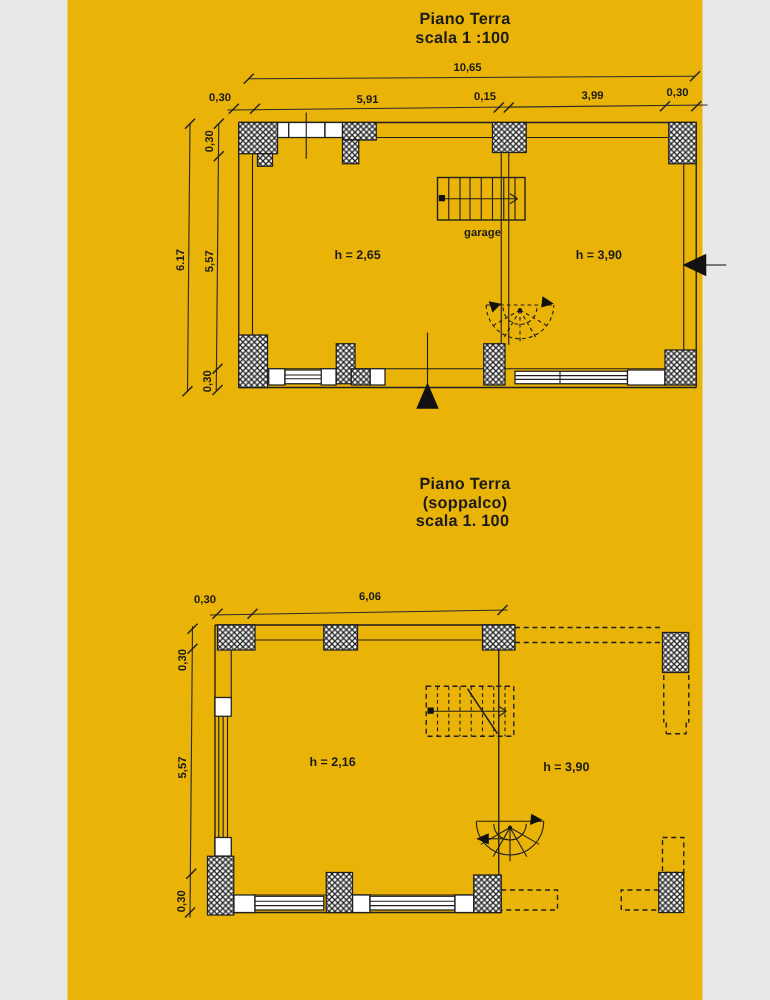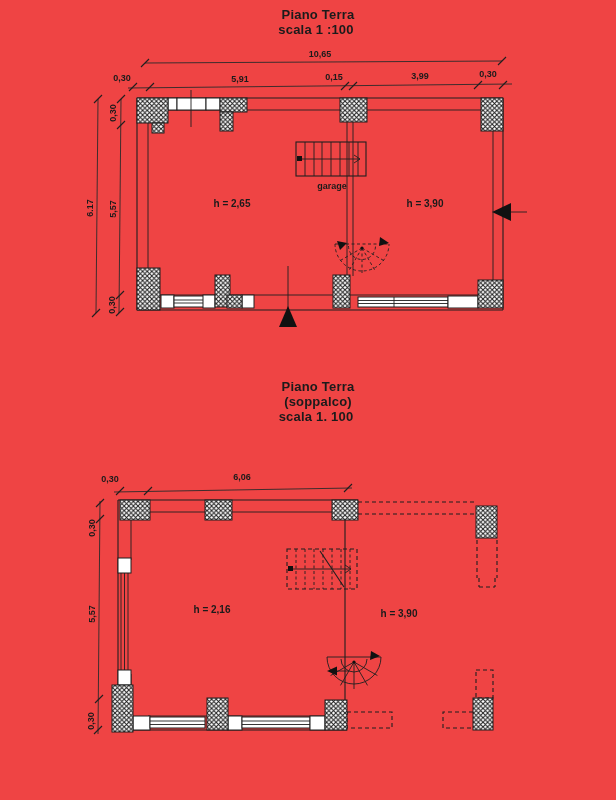--- a/index.html
+++ b/index.html
@@ -1,16 +1,16 @@
 <!DOCTYPE html>
 <html><head>
 <meta charset="utf-8">
 <style>
   html,body{margin:0;padding:0;background:#e8e8e8;}
-  #page{position:relative;width:616px;height:800px;background:#ef4444;margin:0 auto;
+  #page{position:relative;width:508px;height:800px;background:#eab308;margin:0 auto;
         font-family:"Liberation Sans", sans-serif;}
   svg{position:absolute;left:0;top:0;}
   text{fill:#1b1b1b;}
   .title{font-size:13px;font-weight:bold;letter-spacing:.2px;}
   .dim{font-size:9px;font-weight:bold;}
   .room{font-size:10px;font-weight:bold;}
   .small{font-size:9px;font-weight:bold;}
   .ln{stroke:#1f1f1f;stroke-width:1.1;fill:none;}
   .thin{stroke:#1f1f1f;stroke-width:0.9;fill:none;}
   .dimln{stroke:#2a2a2a;stroke-width:0.9;fill:none;}

